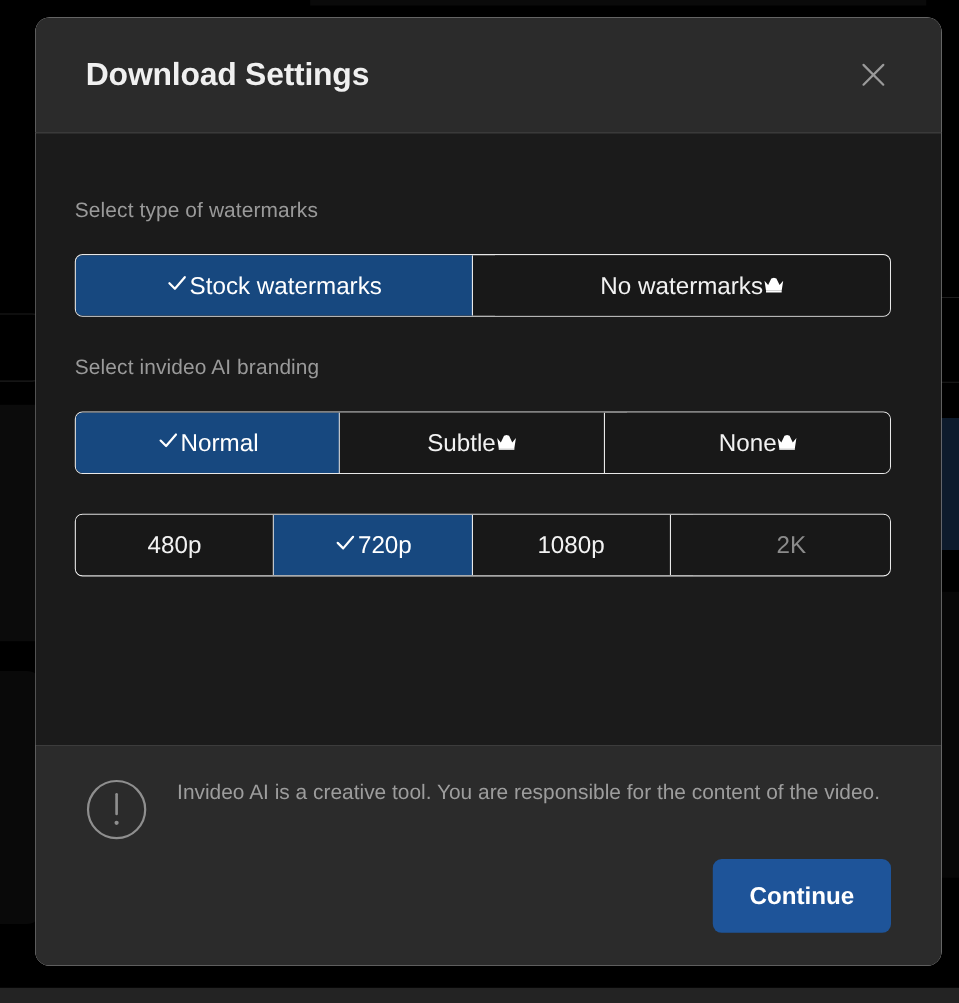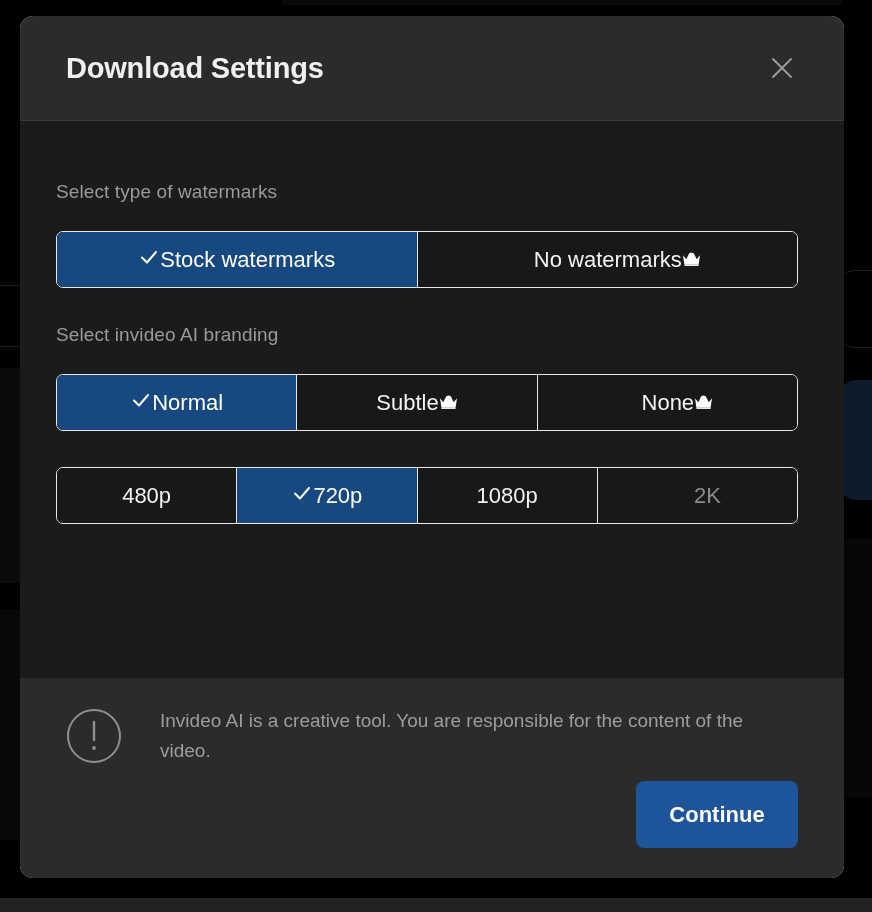--- a/index.html
+++ b/index.html
@@ -56,21 +56,21 @@
   }
   .bg-strip-topline {
     left: 282px; top: 0; width: 560px; height: 5px;
     border-radius: 0;
     background: #0a0a0a;
   }
 
   
   #modal {
     position: absolute;
-    left: 20px;
+    left: 32px;
     top: 16px;
     width: 824px;
     height: 862px;
     background: #e5e5e5;
     border-radius: 13px;
     overflow: hidden;
     display: flex;
     flex-direction: column;
   }
 
@@ -160,21 +160,21 @@
     flex: 0 0 200px;
     background: #2b2b2b;
     padding: 28px 46px 30px 46px;
     display: flex;
     flex-direction: column;
     justify-content: space-between;
   }
   .disclaimer {
     display: flex;
     align-items: flex-start;
-    gap: 38px;
+    gap: 27px;
   }
   .warn-icon { flex: 0 0 auto; margin-top: 2px; }
   .disclaimer-text {
     font-size: 19px;
     line-height: 1.6;
     color: #9d9d9d;
     max-width: 680px;
   }
   .footer-actions {
     display: flex;

